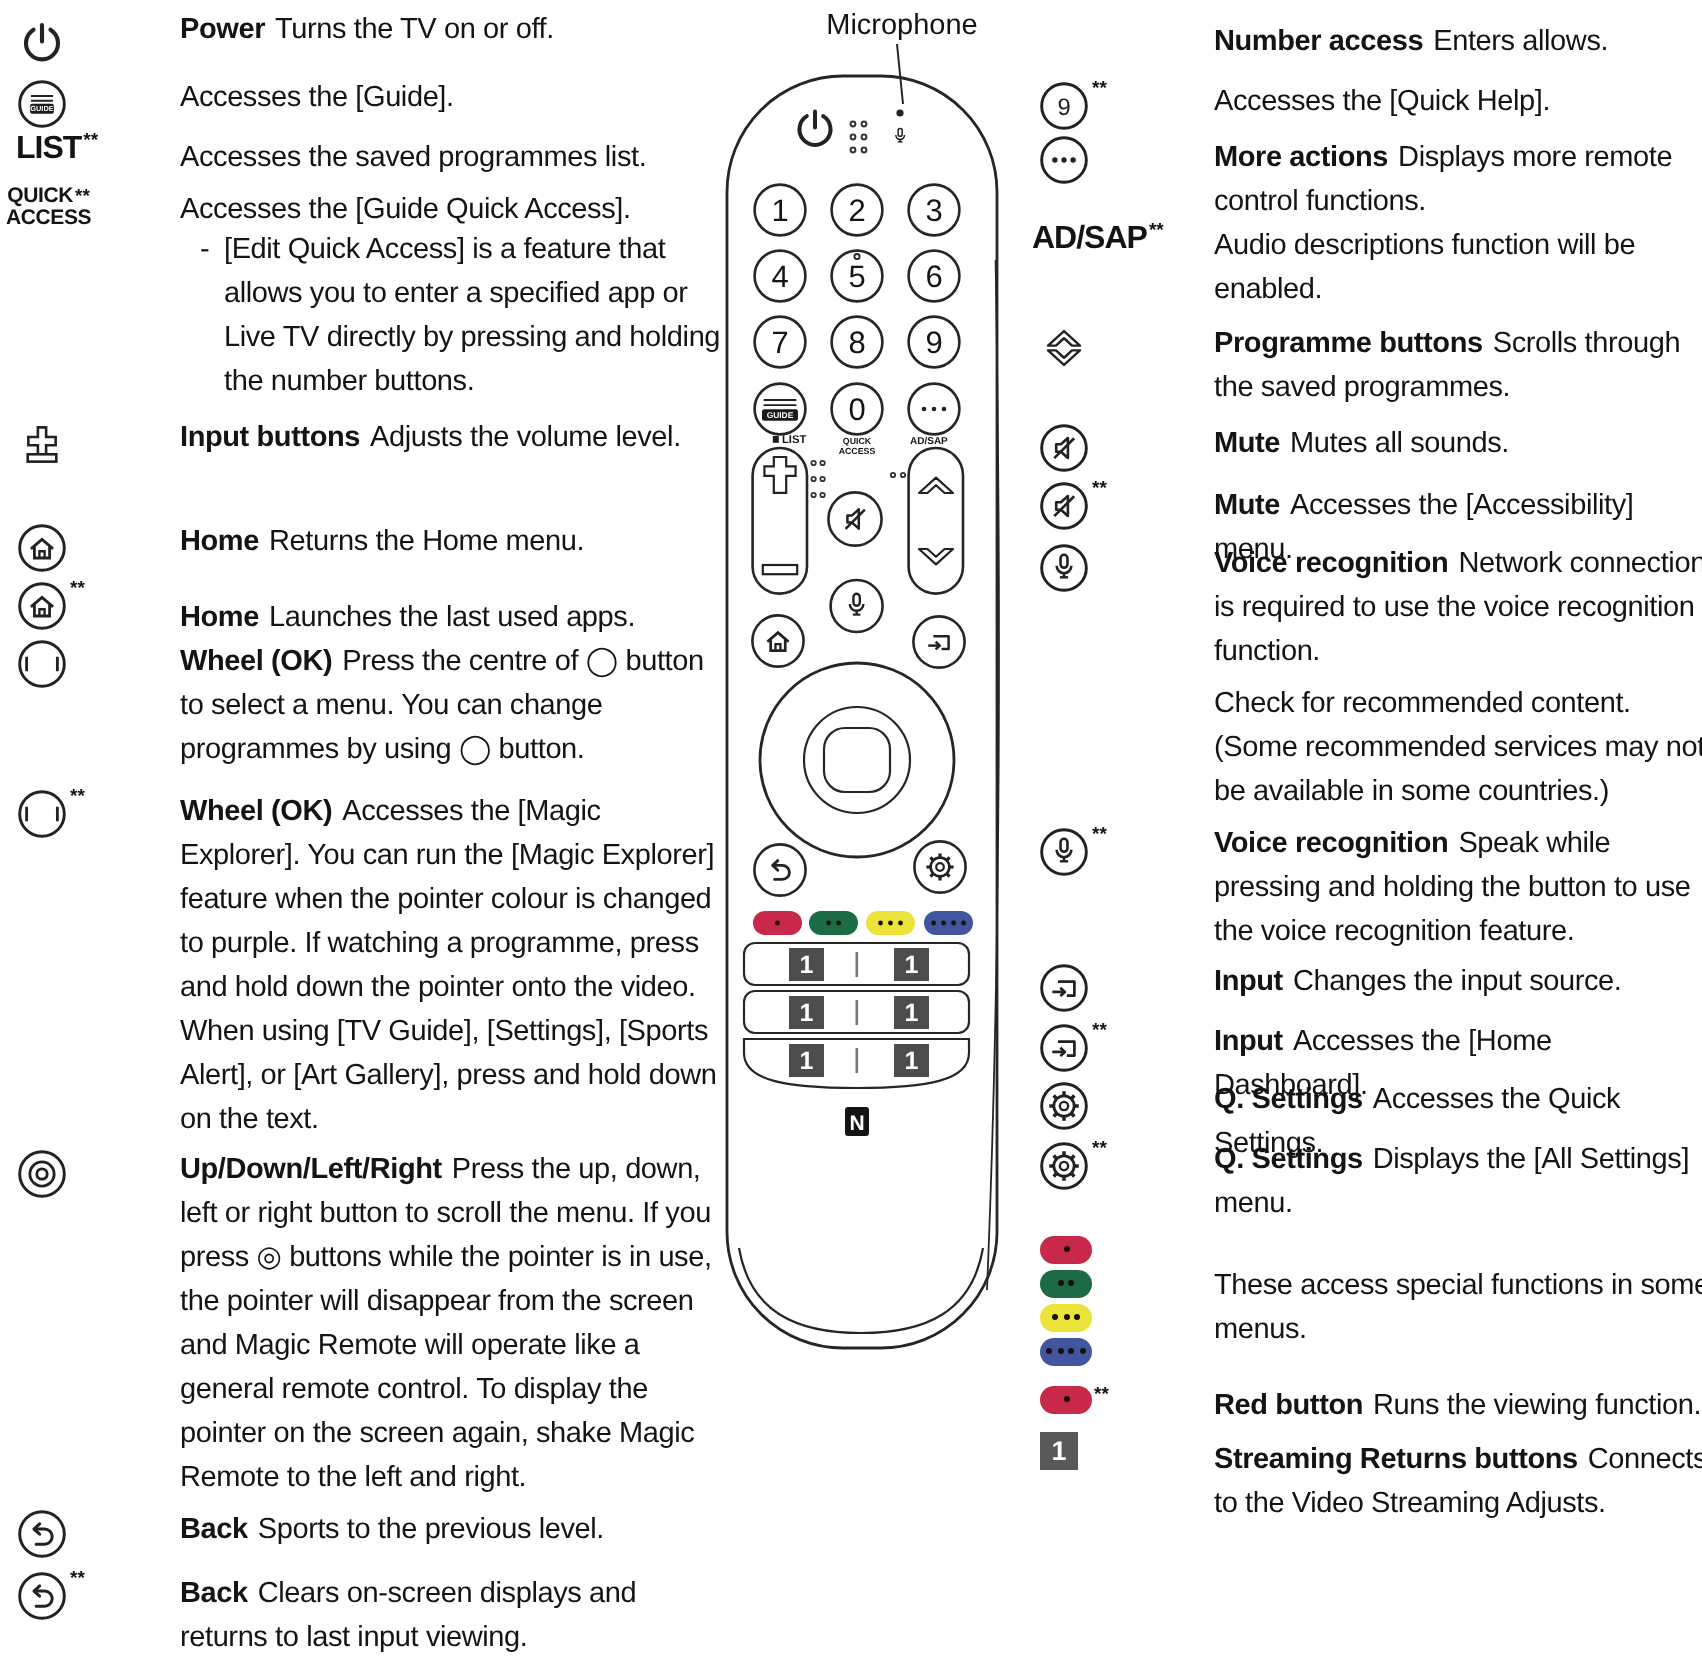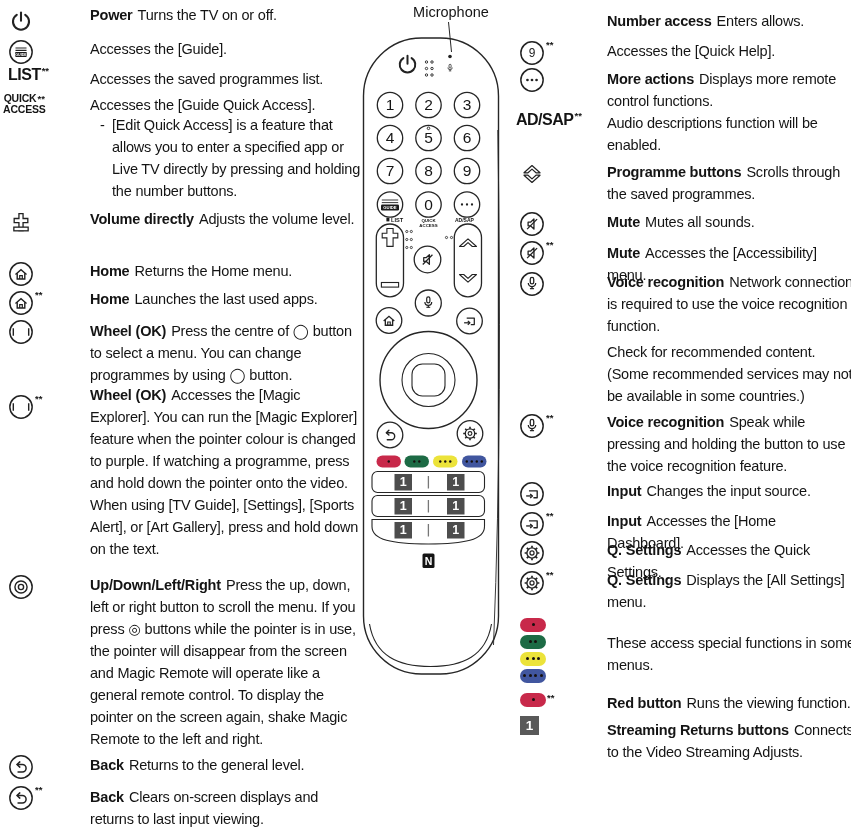--- a/index.html
+++ b/index.html
@@ -166,27 +166,27 @@
   </div>
 
   <div class="entry" style="top:4px"><span class="term">Power</span><span>Turns the TV on or off.</span></div>
   <div class="entry" style="top:38px"><span>Accesses the [Guide].</span></div>
   <div class="entry" style="top:68px"><span>Accesses the saved programmes list.</span></div>
   <div class="entry" style="top:94px"><span>Accesses the [Guide Quick Access].</span></div>
   <div class="entry sub-entry" style="top:114px;left:100px;width:262px">
       <span class="dash">-</span>
       <span>[Edit Quick Access] is a feature that allows you to enter a specified app or Live TV directly by pressing and holding the number buttons.</span>
     </div>
-  <div class="entry" style="top:208px"><span class="term">Volume directly</span><span>Adjusts the volume level.</span></div>
+  <div class="entry" style="top:208px"><span class="term">Input buttons</span><span>Adjusts the volume level.</span></div>
   <div class="entry" style="top:260px"><span class="term">Home</span><span>Returns the Home menu.</span></div>
-  <div class="entry" style="top:288px"><span class="term">Home</span><span>Launches the last used apps.</span></div>
+  <div class="entry" style="top:298px"><span class="term">Home</span><span>Launches the last used apps.</span></div>
   <div class="entry" style="top:320px"><span class="term">Wheel (OK)</span><span>Press the centre of ◯ button to select a menu. You can change programmes by using ◯ button.</span></div>
-  <div class="entry" style="top:384px"><span class="term">Wheel (OK)</span><span>Accesses the [Magic Explorer]. You can run the [Magic Explorer] feature when the pointer colour is changed to purple. If watching a programme, press and hold down the pointer onto the video. When using [TV Guide], [Settings], [Sports Alert], or [Art Gallery], press and hold down on the text.</span></div>
+  <div class="entry" style="top:395px"><span class="term">Wheel (OK)</span><span>Accesses the [Magic Explorer]. You can run the [Magic Explorer] feature when the pointer colour is changed to purple. If watching a programme, press and hold down the pointer onto the video. When using [TV Guide], [Settings], [Sports Alert], or [Art Gallery], press and hold down on the text.</span></div>
   <div class="entry" style="top:574px"><span class="term">Up/Down/Left/Right</span><span>Press the up, down, left or right button to scroll the menu. If you press ◎ buttons while the pointer is in use, the pointer will disappear from the screen and Magic Remote will operate like a general remote control. To display the pointer on the screen again, shake Magic Remote to the left and right.</span></div>
-  <div class="entry" style="top:754px"><span class="term">Back</span><span>Returns to the general level.</span></div>
+  <div class="entry" style="top:754px"><span class="term">Back</span><span>Sports to the previous level.</span></div>
   <div class="entry" style="top:786px"><span class="term">Back</span><span>Clears on-screen displays and returns to last input viewing.</span></div>
 </div>
 
 <div class="rcol">
   <div class="irow" style="top:40px">
     <svg class="ic" viewBox="0 0 24 24">
         <circle class="oc" cx="12" cy="12" r="10.3"></circle>
         <text x="12" y="16" font-size="11" text-anchor="middle" fill="#222">9</text>
       </svg>
     <span class="isup">**</span>

